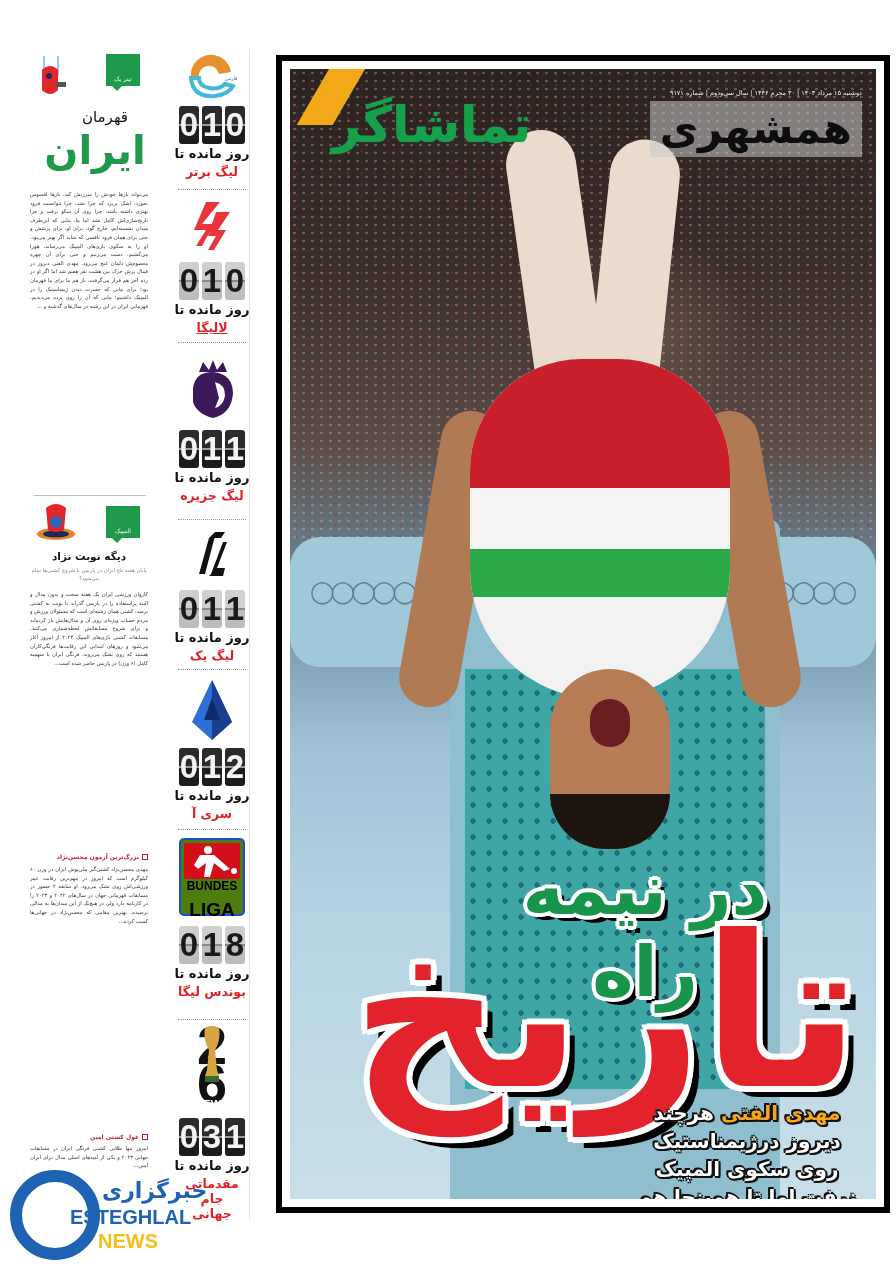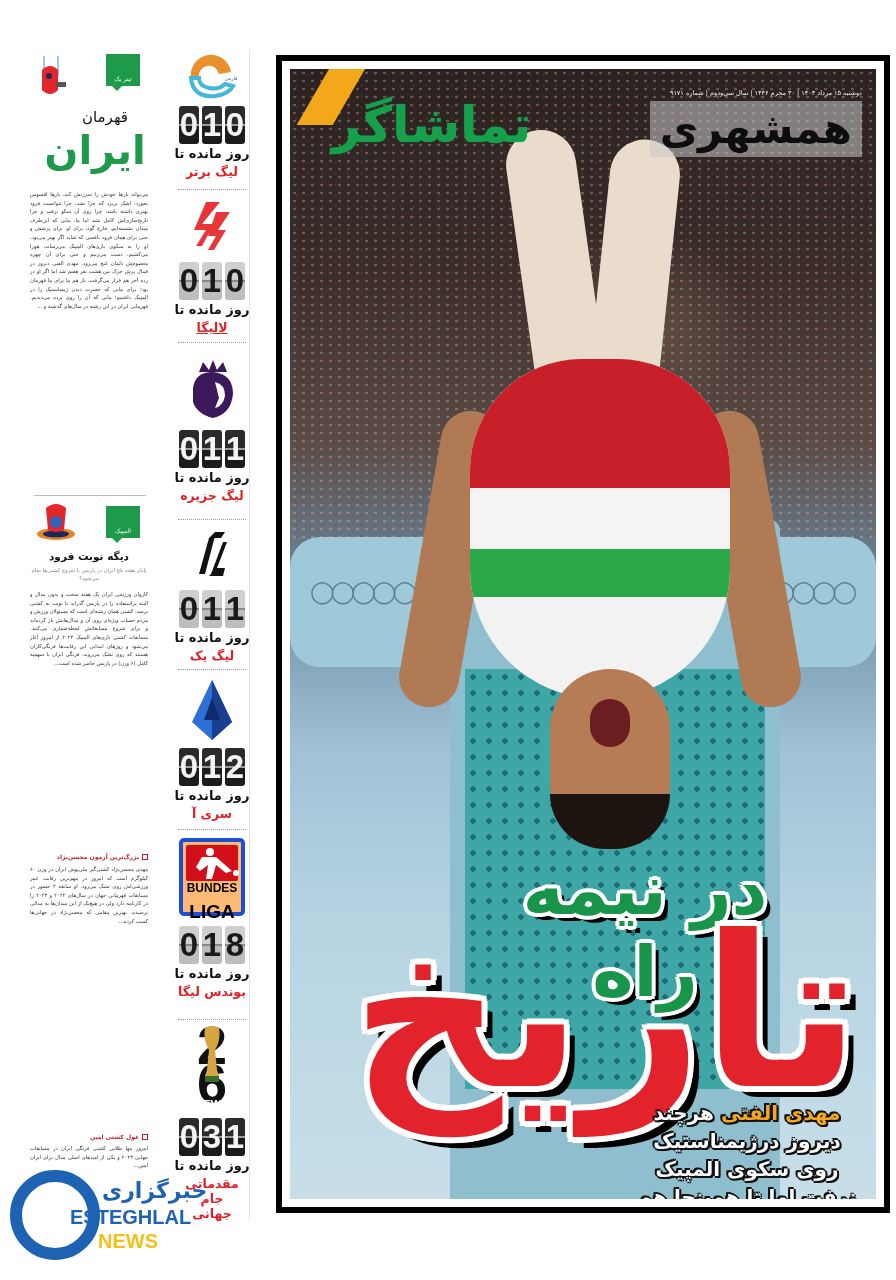--- a/index.html
+++ b/index.html
@@ -99,21 +99,21 @@
 
   <div class="divider" style="top:445px;"></div>
 
   <div class="tag-box" style="left:76px;top:456px;">المپیک</div>
   <svg class="mascot" style="left:6px;top:452px;width:40px;height:40px;" viewBox="0 0 40 40">
     <ellipse cx="20" cy="32" rx="19" ry="6" fill="#e8812b"></ellipse>
     <ellipse cx="20" cy="32" rx="13" ry="3.5" fill="#1b2a5c"></ellipse>
     <path d="M10 6 Q20 -2 30 6 L28 28 Q20 32 12 28 Z" fill="#e2262b"></path>
     <circle cx="20" cy="20" r="6" fill="#2f63b8"></circle>
   </svg>
-  <div class="item-head" style="top:500px;">دیگه نوبت فرود</div>
+  <div class="item-head" style="top:500px;">دیگه نوبت نژاد</div>
   <div class="item-sub" style="top:516px;">پایان هفته تلخ ایران در پاریس با شروع کشتی‌ها تمام می‌شود؟</div>
   <div class="body-text" style="top:540px;height:250px;overflow:hidden;">کاروان ورزشی ایران یک هفته سخت و بدون مدال و البته پراستفاده را در پاریس گذراند تا نوبت به کشتی برسد. کشتی همان رشته‌ای است که مسئولان ورزش و مردم حساب ویژه‌ای روی آن و مدال‌هایش باز کرده‌اند و برای شروع مسابقاتش لحظه‌شماری می‌کنند. مسابقات کشتی بازی‌های المپیک ۲۰۲۴ از امروز آغاز می‌شود و روزهای ابتدایی این رقابت‌ها فرنگی‌کاران هستند که روی تشک می‌روند. فرنگی ایران با سهمیه کامل (۶ وزن) در پاریس حاضر شده است...</div>
 
   <div class="sub-head" style="top:803px;">
     <span class="sq"></span><span>بزرگ‌ترین آزمون محسن‌نژاد</span>
   </div>
   <div class="body-text" style="top:815px;height:235px;overflow:hidden;">مهدی محسن‌نژاد کشتی‌گیر ملی‌پوش ایران در وزن ۶۰ کیلوگرم است که امروز در مهم‌ترین رقابت عمر ورزشی‌اش روی تشک می‌رود. او سابقه ۲ حضور در مسابقات قهرمانی جهان در سال‌های ۲۰۲۲ و ۲۰۲۳ را در کارنامه دارد ولی در هیچ‌یک از این میدان‌ها به مدالی نرسیده. بهترین مقامی که محسن‌نژاد در جهانی‌ها کسب کرده...</div>
 
   <div class="sub-head" style="top:1083px;">
     <span class="sq"></span><span>غول کشتی امین</span>
@@ -206,21 +206,21 @@
       <span class="d">1</span>
       <span class="d">2</span>
     </div>
     <div class="days" style="top:118px;">روز مانده تا</div>
     <div class="league" style="top:136px;">سری آ</div>
     <div class="sep"></div>
   </div>
 
   <div class="cd" style="top:780px;height:190px;">
     <div class="logo" style="top:8px;height:80px;">
-      <div style="width:66px;height:78px;border:4px solid #1d4ed8;border-radius:5px;background:#fdba74;position:relative;direction:ltr;">
+      <div style="width:66px;height:78px;border:2px solid #1d4ed8;border-radius:5px;background:#4d7c0f;position:relative;direction:ltr;">
         <div style="position:absolute;left:3px;top:3px;right:3px;height:36px;background:#d20f1a;border-radius:2px;">
           <svg width="58" height="36" viewBox="0 0 58 36">
               <circle cx="24" cy="7" r="4" fill="#fff"></circle>
               <path d="M16 12 L30 12 L46 26 L40 28 L30 20 L26 34 L20 34 L22 20 L14 26 L10 22 Z" fill="#fff"></path>
               <circle cx="50" cy="28" r="3" fill="#fff"></circle>
             </svg>
         </div>
         <div style="position:absolute;left:0;right:0;top:40px;text-align:center;font-family:'Liberation Sans',sans-serif;font-weight:bold;font-size:12px;line-height:12px;">BUNDES</div>
         <div style="position:absolute;left:0;right:0;top:60px;text-align:center;font-family:'Liberation Sans',sans-serif;font-weight:bold;font-size:19px;line-height:20px;">LIGA</div>
       </div>

